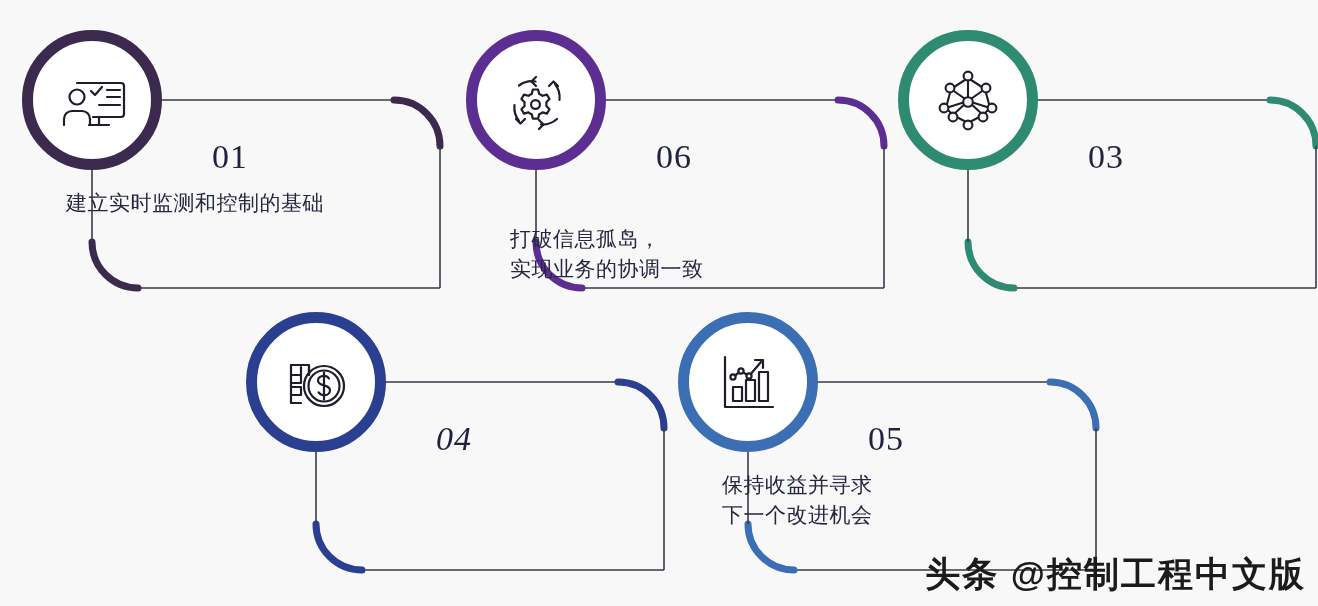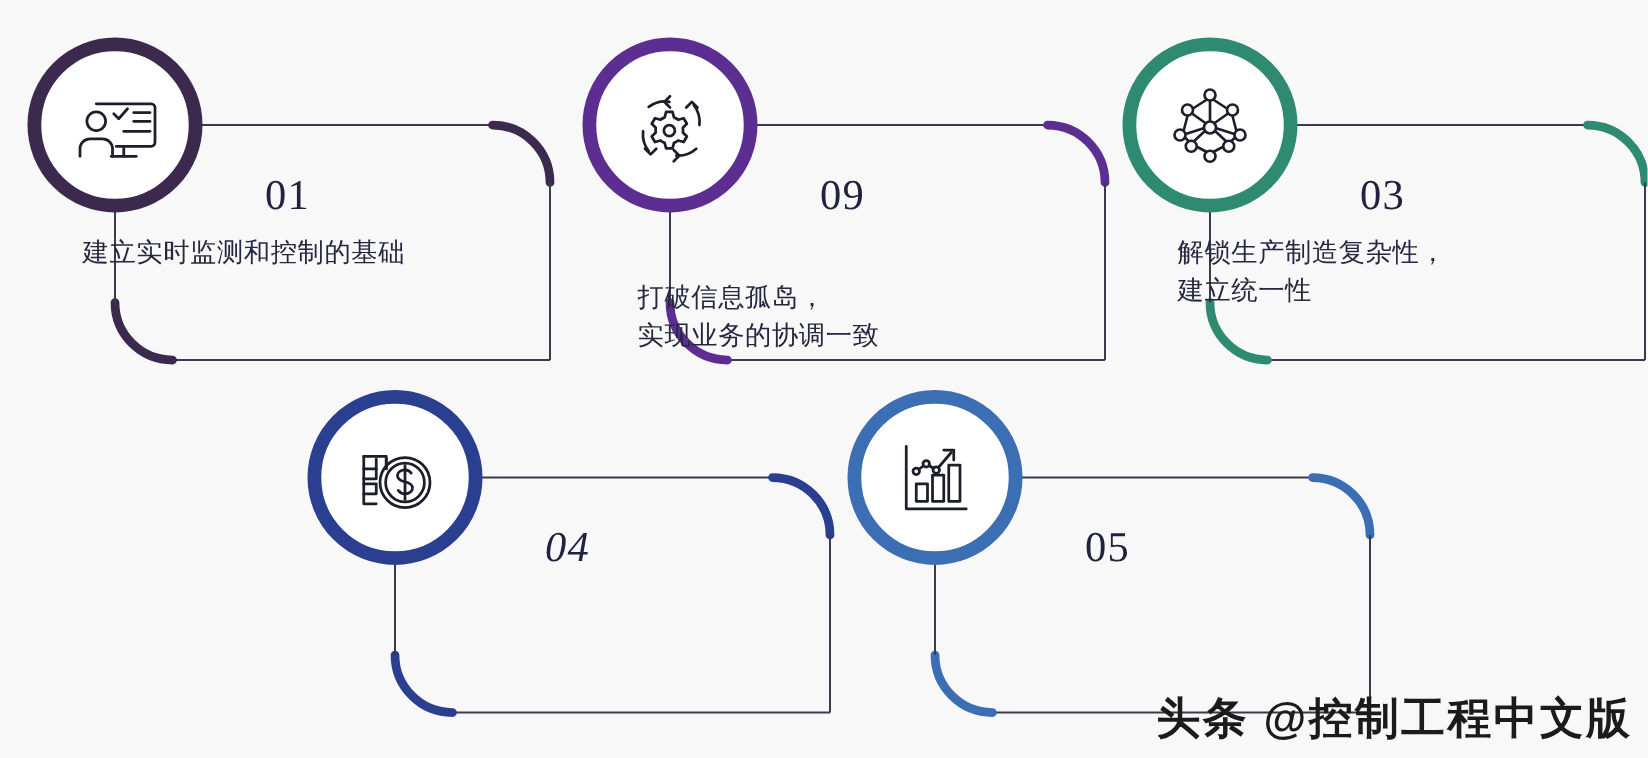--- a/index.html
+++ b/index.html
@@ -151,21 +151,21 @@
       <path d="M56 21 A22 22 0 0 1 60.5 37"></path>
       <path d="M40 57 l4.5 4.5 l-4.5 4.5"></path>
       <path d="M58 56 A22 22 0 0 1 42 61.5"></path>
       <path d="M17 47 l-4.5 4.5 l-4.5 -4.5" transform="translate(9,9)"></path>
       <path d="M20 58 A22 22 0 0 1 15.5 42"></path>
       <path d="M39 26.5 l1.2 4.4 a11 11 0 0 1 3.3 1.9 l4.4 -1.2 l2.6 4.4 l-3.2 3.2 a11 11 0 0 1 0 3.8 l3.2 3.2 l-2.6 4.4 l-4.4 -1.2 a11 11 0 0 1 -3.3 1.9 l-1.2 4.4 h-5.1 l-1.2 -4.4 a11 11 0 0 1 -3.3 -1.9 l-4.4 1.2 l-2.6 -4.4 l3.2 -3.2 a11 11 0 0 1 0 -3.8 l-3.2 -3.2 l2.6 -4.4 l4.4 1.2 a11 11 0 0 1 3.3 -1.9 l1.2 -4.4 z"></path>
       <circle cx="36.5" cy="41.5" r="4.4"></circle>
     </g>
        </svg>
      </div>
-     <div class="num" style="left: 190px; top: 108px;">09</div>
+     <div class="num" style="left: 190px; top: 108px;">06</div>
      <div class="caption" style="left: 44px; width: 340px; top: 158px; margin-top: 36px;">打破信息孤岛，
 实现业务的协调一致</div>
     </div>
     <div class="step" style="left: 898px; top: 30px;">
   <svg class="connector" viewBox="0 0 430 290">
 
     <path d="M 70 70 H 372" fill="none" stroke="#3a3a4a" stroke-width="1.6"></path>
 
     <path d="M 372 70 A 46 46 0 0 1 418 116" fill="none" stroke="#2e8a70" stroke-width="7" stroke-linecap="round"></path>
 
@@ -188,22 +188,20 @@
       <circle cx="37" cy="39" r="4.8" fill="#f8f8f9"></circle>
       <circle cx="13" cy="45" r="4.4" fill="#f8f8f9"></circle>
       <circle cx="61" cy="45" r="4.4" fill="#f8f8f9"></circle>
       <circle cx="22" cy="54" r="4.4" fill="#f8f8f9"></circle>
       <circle cx="52" cy="54" r="4.4" fill="#f8f8f9"></circle>
       <circle cx="37" cy="62" r="4.4" fill="#f8f8f9"></circle>
     </g>
        </svg>
      </div>
      <div class="num" style="left: 190px; top: 108px;">03</div>
-     <div class="caption" style="left: 44px; width: 340px; top: 158px;">解锁生产制造复杂性，
-建立统一性</div>
     </div>
     <div class="step" style="left: 246px; top: 312px; font-style: italic;">
   <svg class="connector" viewBox="0 0 430 290">
 
     <path d="M 70 70 H 372" fill="none" stroke="#3a3a4a" stroke-width="1.6"></path>
 
     <path d="M 372 70 A 46 46 0 0 1 418 116" fill="none" stroke="#2b3f90" stroke-width="7" stroke-linecap="round"></path>
 
     <path d="M 418 116 V 258" fill="none" stroke="#3a3a4a" stroke-width="1.6"></path>
 
@@ -257,16 +255,18 @@
       <rect x="48" y="27" width="9" height="29"></rect>
       <path d="M22 32 l8 -6 l8 5 l12 -14"></path>
       <circle cx="22" cy="32" r="2.6" fill="#f8f8f9"></circle>
       <circle cx="30" cy="26" r="2.6" fill="#f8f8f9"></circle>
       <circle cx="38" cy="31" r="2.6" fill="#f8f8f9"></circle>
       <path d="M44 15 h8 v8"></path>
     </g>
        </svg>
      </div>
      <div class="num" style="left: 190px; top: 108px;">05</div>
+     <div class="caption" style="left: 44px; width: 340px; top: 158px;">保持收益并寻求
+下一个改进机会</div>
     </div>
   </div>
 
 <div id="watermark">头条 @控制工程中文版</div>
 
 </body></html>

